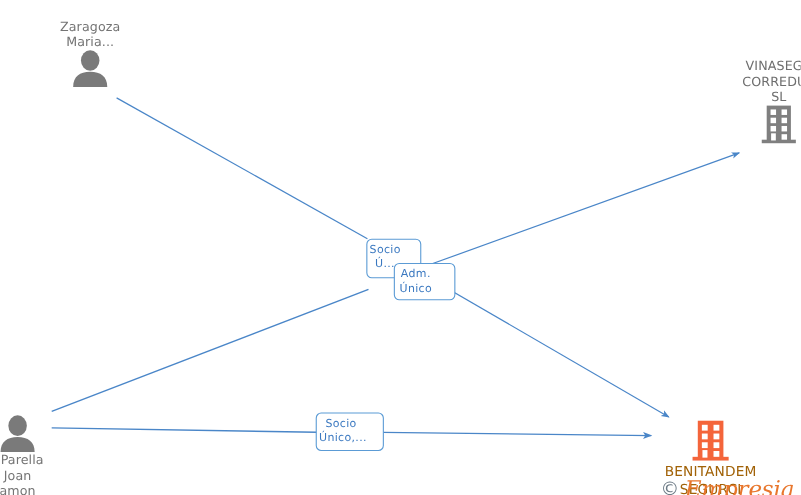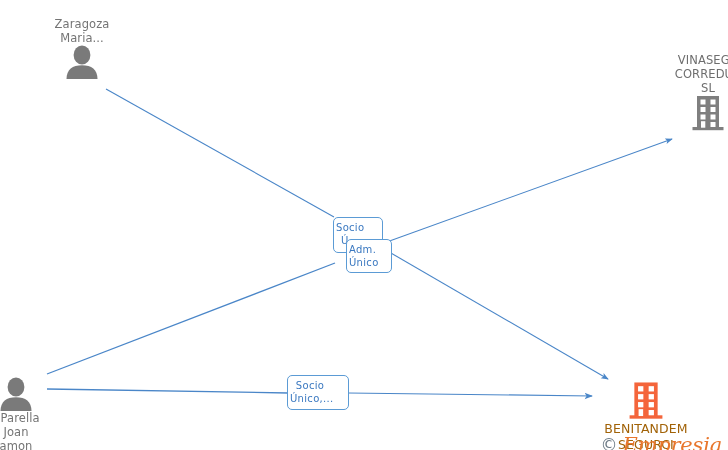--- a/index.html
+++ b/index.html
@@ -162,21 +162,21 @@
       <rect x="19.5" y="27" width="5" height="5" fill="#ffffff"></rect>
       <rect x="10" y="26.2" width="4.3" height="6.5" fill="#ffffff"></rect>
     </svg>
     <span class="caption" style="font-size:12.5px; line-height:16px; color:#a16207;">BENITANDEM
 SEGURCI</span>
   </div>
 
   <div class="relbox" style="left:333px; top:202px; width:50px; height:36px; z-index:2;">Socio
 Ú...</div>
 
-  <div class="relbox" style="left:346px; top:224px; width:46px; height:34px; z-index:3;">Adm.
+  <div class="relbox" style="left:358px; top:224px; width:56px; height:34px; z-index:3;">Adm.
 Único</div>
 
   <div class="relbox" style="left:287px; top:360px; width:62px; height:35px; z-index:3;">Socio
 Único,...</div>
 
   <div id="watermark">
     <span class="wm-c">©</span>
     <span class="wm-text">Empresia</span>
   </div>
 

